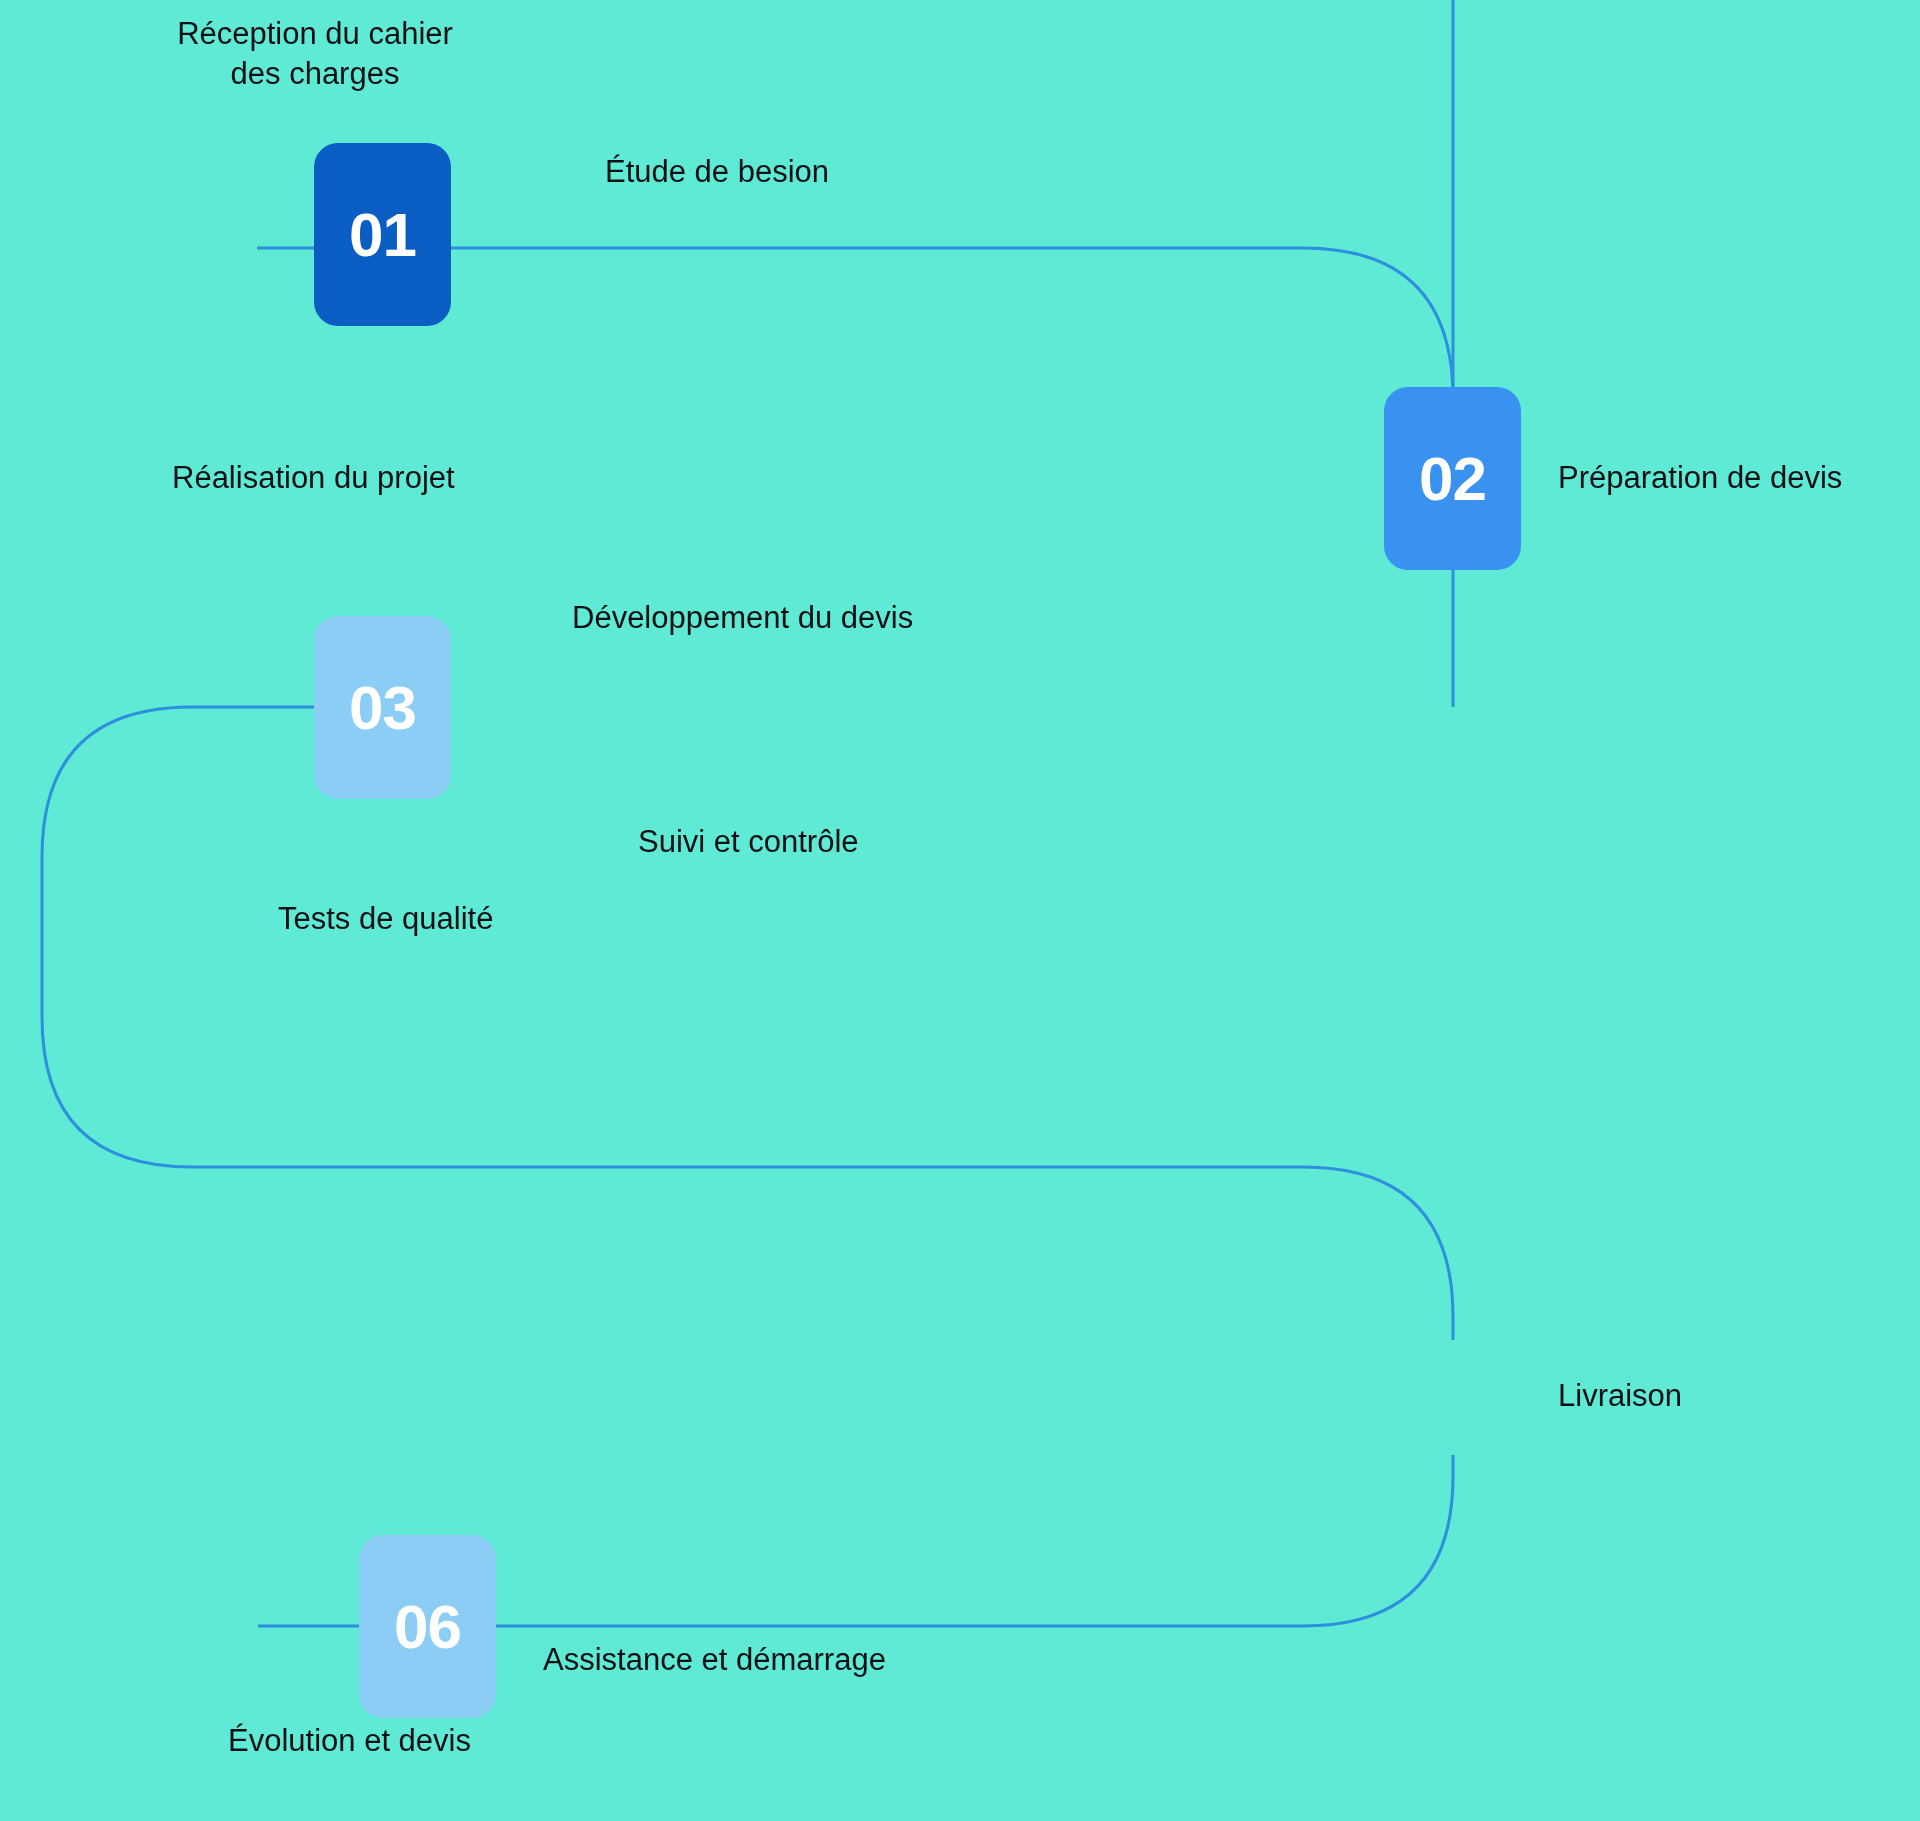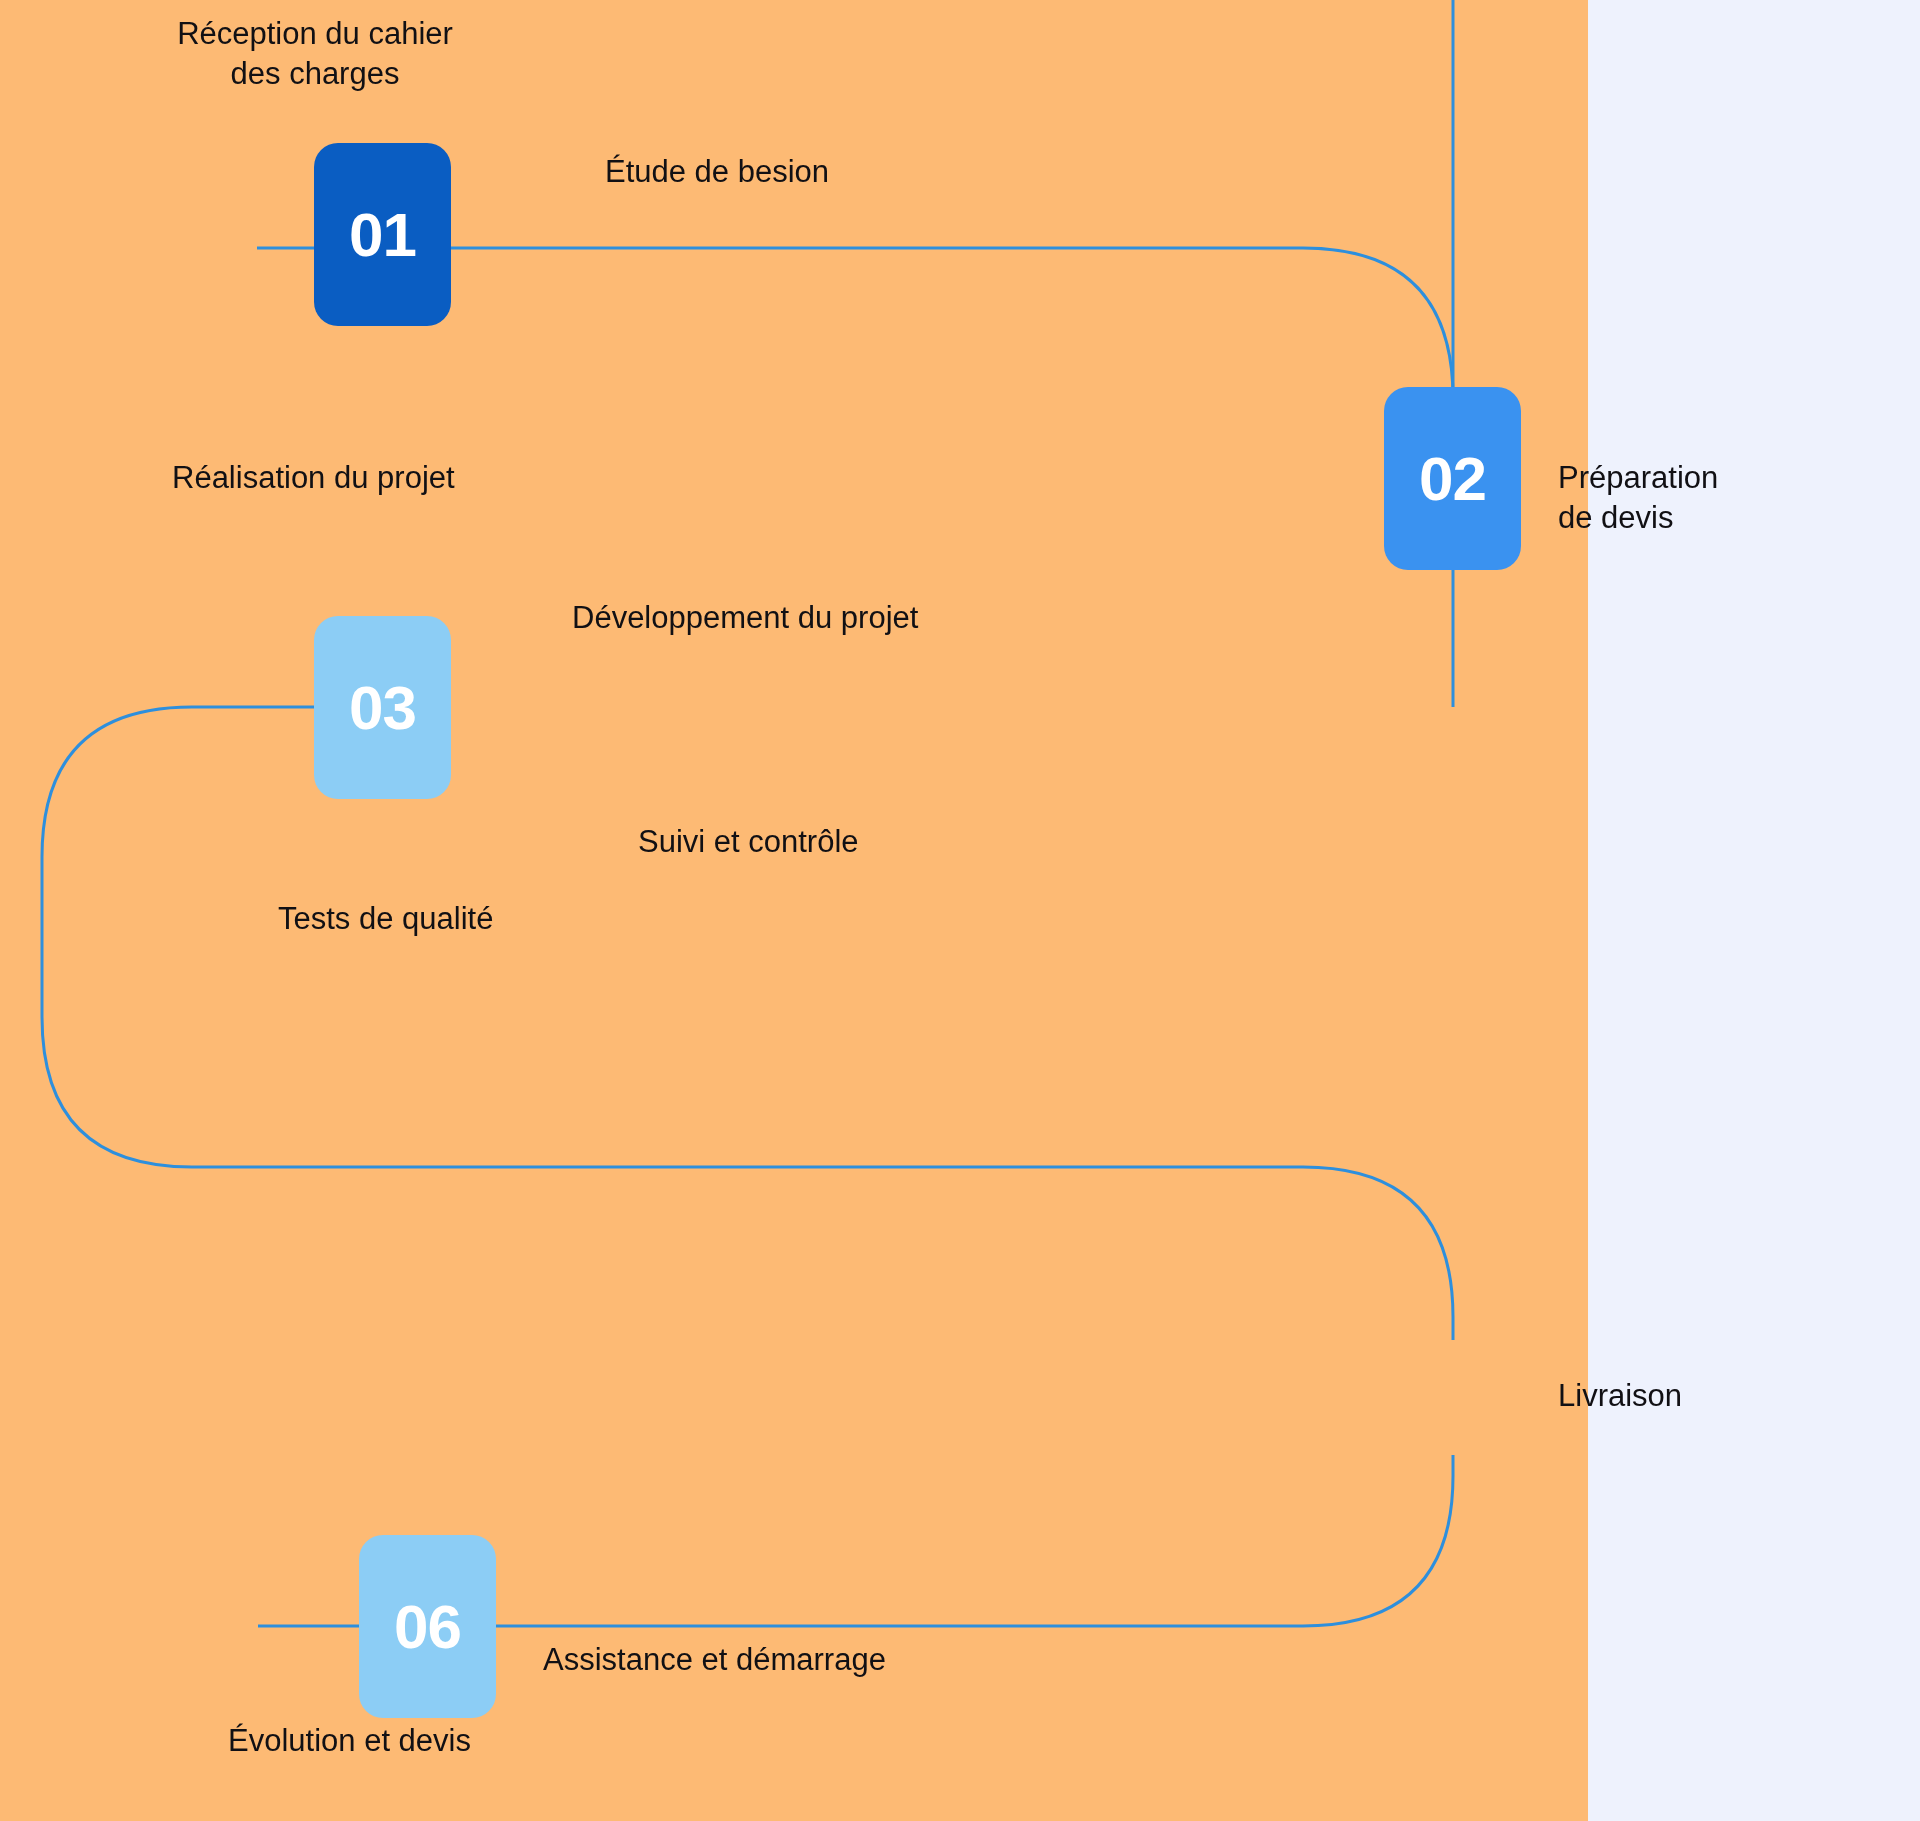--- a/index.html
+++ b/index.html
@@ -9,23 +9,23 @@
   }
   body {
     width: 1920px;
     height: 1821px;
     background: #eef2fd;
     font-family: "Liberation Sans", sans-serif;
     overflow: hidden;
   }
   #stage {
     position: relative;
-    width: 1588px;
+    width: 1920px;
     height: 1821px;
-    background: #fdba74;
+    background: #5eead4;
   }
   #flow-svg {
     position: absolute;
     left: 0;
     top: 0;
     width: 1920px;
     height: 1821px;
   }
   .node {
     position: absolute;
@@ -90,21 +90,21 @@
   </div>
 
   <div class="label left" style="left: 1558px; top: 458px;">Préparation de devis</div>
 
   <div class="label left" style="left:172px; top:458px;text-align:center;">Réalisation du projet</div>
 
   <div class="node" style="left:314px; top:616px; background:#8ccdf5;">
     <span class="node-number">03</span>
   </div>
 
-  <div class="label left" style="left:572px; top:598px;">Développement du projet</div>
+  <div class="label left" style="left:572px; top:598px;">Développement du devis</div>
 
   <div class="label left" style="left:638px; top:822px;">Suivi et contrôle</div>
 
   <div class="label left" style="left:278px; top:899px;">Tests de qualité</div>
 
 
 
   <div class="label left" style="left: 1558px; top: 1376px;">Livraison</div>
 
   <div class="node" style="left:315px; top:1535px; background:#8ccdf5;margin-left:44px;">

